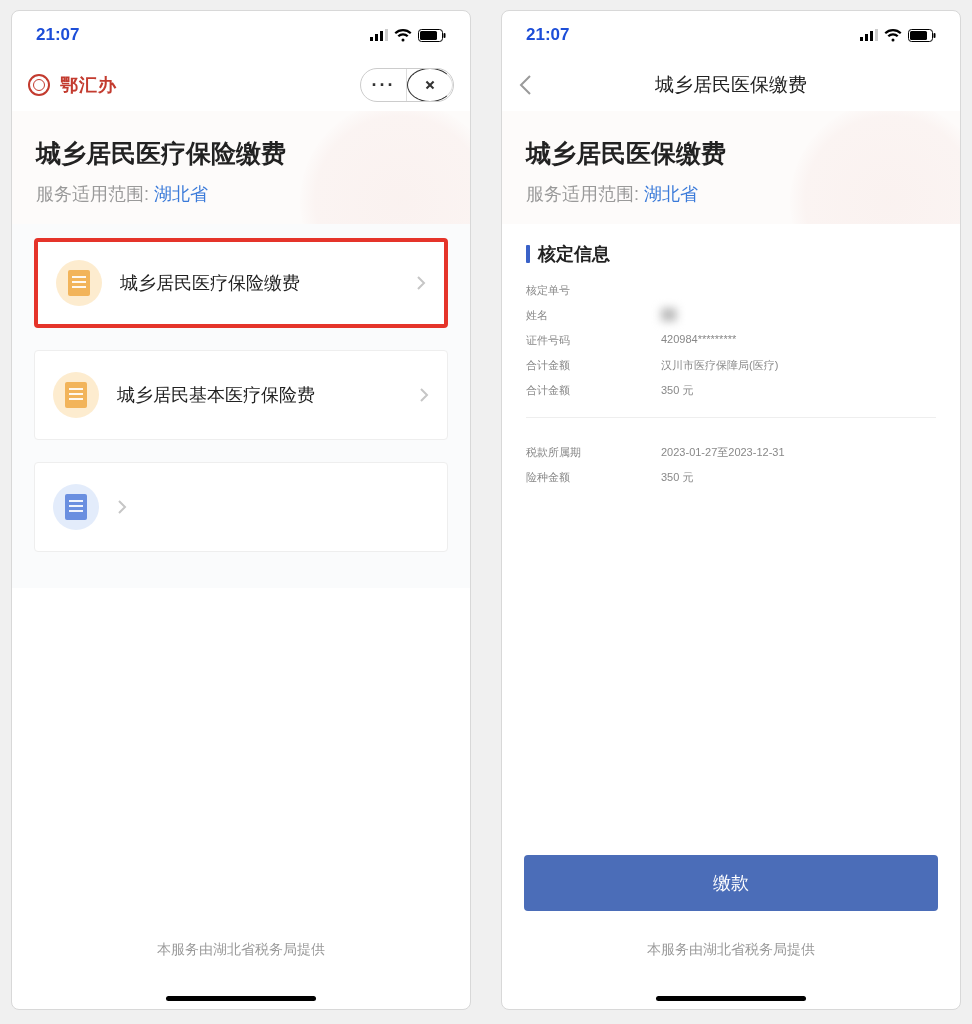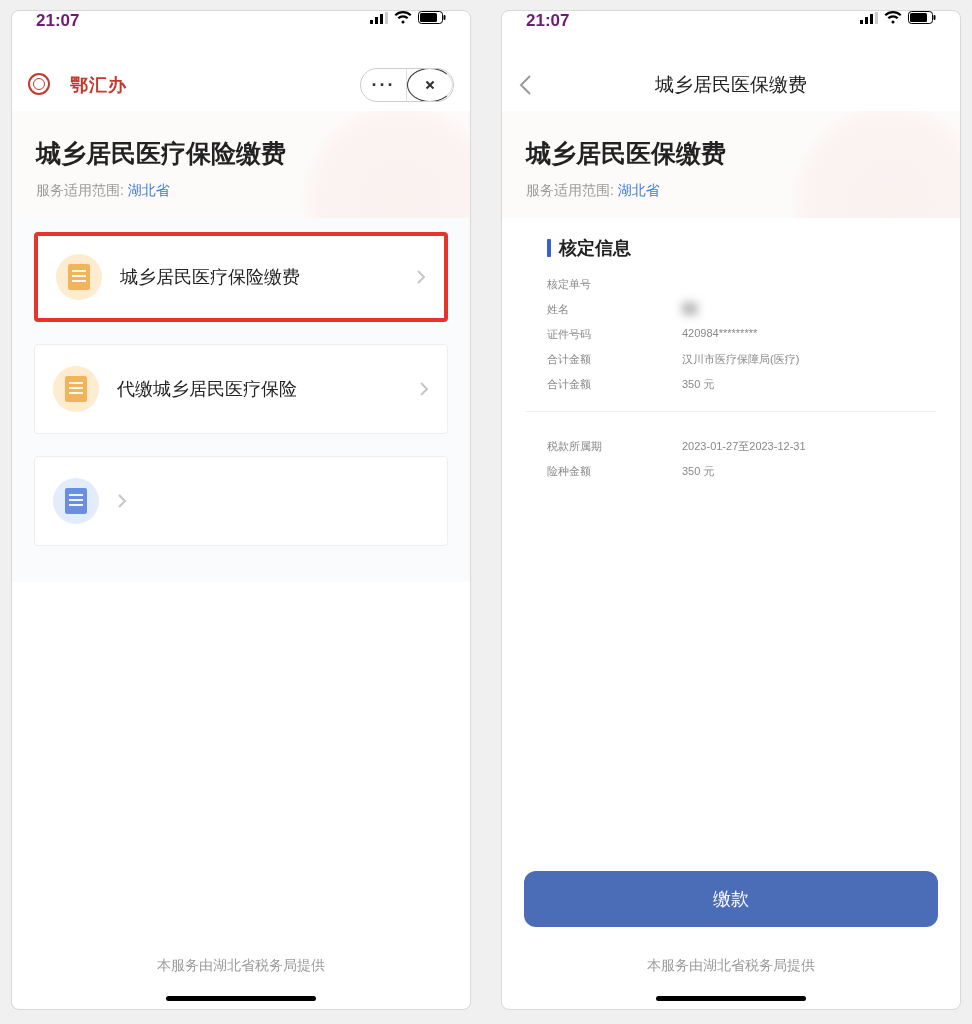--- a/index.html
+++ b/index.html
@@ -18,38 +18,38 @@
     border-radius: 8px;
     border: 1px solid #d8d8d8;
     overflow: hidden;
     display: flex;
     flex-direction: column;
     position: relative;
   }
   .statusbar {
     height: 48px;
     display: flex;
-    align-items: flex-start;
+    align-items: center;
     justify-content: space-between;
     padding: 0 24px;
     font-size: 17px;
     font-weight: 600;
-    color: #701a75;
+    color: #1d4ed8;
   }
   .status-right { display: flex; align-items: center; gap: 6px; }
   .status-right svg { display: block; }
   
   .wx-header {
     height: 52px;
     display: flex;
     align-items: center;
     justify-content: space-between;
     padding: 0 16px;
   }
-  .app-brand { display: flex; align-items: flex-start; gap: 20px; }
+  .app-brand { display: flex; align-items: center; gap: 10px; }
   .app-brand-logo {
     width: 22px; height: 22px; border-radius: 50%;
     border: 2px solid #c33b2f;
     display: flex; align-items: center; justify-content: center;
   }
   .app-brand-logo::after { content:""; width:10px; height:10px; border-radius:50%; border:1.5px solid #c33b2f; }
   .app-brand-text { color: #c33b2f; font-size: 18px; font-weight: 600; letter-spacing: 1px; }
   .capsule {
     display: flex; align-items: center;
     border: 1px solid #ccc; border-radius: 22px; height: 34px;
@@ -87,21 +87,21 @@
     position: relative;
     overflow: hidden;
     background: #fdfbfa;
   }
   .hero::after {
     content:""; position:absolute; right:-30px; top:-10px;
     width:200px; height:200px; border-radius:50%;
     background: radial-gradient(circle, rgba(200,70,50,0.05) 0%, rgba(200,70,50,0.04) 60%, transparent 72%);
   }
   .hero-title { font-size: 25px; font-weight:600; color:#222; position:relative; z-index:1; }
-  .hero-sub { margin-top:12px; font-size:14px; color:#9a9a9a; position:relative; z-index:1; }
+  .hero-sub { margin-top:12px; font-size:18px; color:#9a9a9a; position:relative; z-index:1; }
   .hero-sub .link { color:#3a7ad9; }
 
   
   .menu-area { padding: 14px 22px; background:#fafbfc; flex: 0 0 auto; }
   .menu-item {
     background:#fff; border:1px solid #eee; border-radius:4px;
     height: 90px; display:flex; align-items:center;
     padding: 0 18px; margin-bottom: 22px; gap:18px;
     cursor:pointer;
   }
@@ -116,46 +116,46 @@
   .menu-icon.blue   .doc { background:#6a8fe0; }
   .menu-icon .doc::before {
     content:""; position:absolute; left:4px; right:4px; top:6px; height:2px; background:rgba(255,255,255,.9);
     box-shadow: 0 5px 0 rgba(255,255,255,.9), 0 10px 0 rgba(255,255,255,.9);
   }
   .menu-label { flex:1; font-size:18px; color:#222; }
   .menu-chevron { color:#c6c6c6; }
 
   
   .content { padding: 0 24px; }
-  .section { padding-top: 18px; margin-left: 21px; }
+  .section { padding-top: 18px; }
   .section-title {
     display:flex; align-items:center; gap:8px;
     font-size:18px; font-weight:600; color:#222; margin-bottom:12px;
   }
   .section-title::before {
     content:""; width:4px; height:18px; background:#3a62c8; border-radius:1px;
   }
   .field {
     display:flex; font-size:11px; color:#888; padding:5px 0;
   }
   .field-label { width:135px; flex-shrink:0; }
   .field-value { color:#888; }
   .field-value .blur {
     filter: blur(4px); color:#bbb;
   }
   .divider { height:1px; background:#eee; margin:14px 0 4px; }
 
   .spacer { flex:1; }
   .pay-btn {
     margin: 0 22px 20px; height:56px; background:#4b6db8; color:#fff;
-    border-radius:12px; display:flex; align-items:center; justify-content:center;
+    border-radius:4px; display:flex; align-items:center; justify-content:center;
     font-size:18px; cursor:pointer;
   }
   .footer-note {
-    text-align:center; font-size:14px; color:#9a9a9a; padding: 10px 0 34px;
+    text-align:center; font-size:14px; color:#9a9a9a; padding: 10px 0 50px;
   }
   .home-indicator {
     position:absolute; bottom:8px; left:50%; transform:translateX(-50%);
     width:150px; height:5px; background:#000; border-radius:3px;
   }
 </style>
 </head>
 <body>
 
 <div class="phone">
@@ -207,21 +207,21 @@
         </div>
       <div class="menu-label">城乡居民医疗保险缴费</div>
       <svg class="menu-chevron" width="10" height="16" viewBox="0 0 10 16">
           <path d="M2 2l6 6-6 6" fill="none" stroke="#c6c6c6" stroke-width="2"></path>
         </svg>
     </div>
     <div class="menu-item">
       <div class="menu-icon orange">
           <div class="doc"></div>
         </div>
-      <div class="menu-label">代缴城乡居民医疗保险</div>
+      <div class="menu-label">城乡居民基本医疗保险费</div>
       <svg class="menu-chevron" width="10" height="16" viewBox="0 0 10 16">
           <path d="M2 2l6 6-6 6" fill="none" stroke="#c6c6c6" stroke-width="2"></path>
         </svg>
     </div>
     <div class="menu-item">
       <div class="menu-icon blue">
           <div class="doc"></div>
         </div>
       <svg class="menu-chevron" width="10" height="16" viewBox="0 0 10 16">
           <path d="M2 2l6 6-6 6" fill="none" stroke="#c6c6c6" stroke-width="2"></path>

